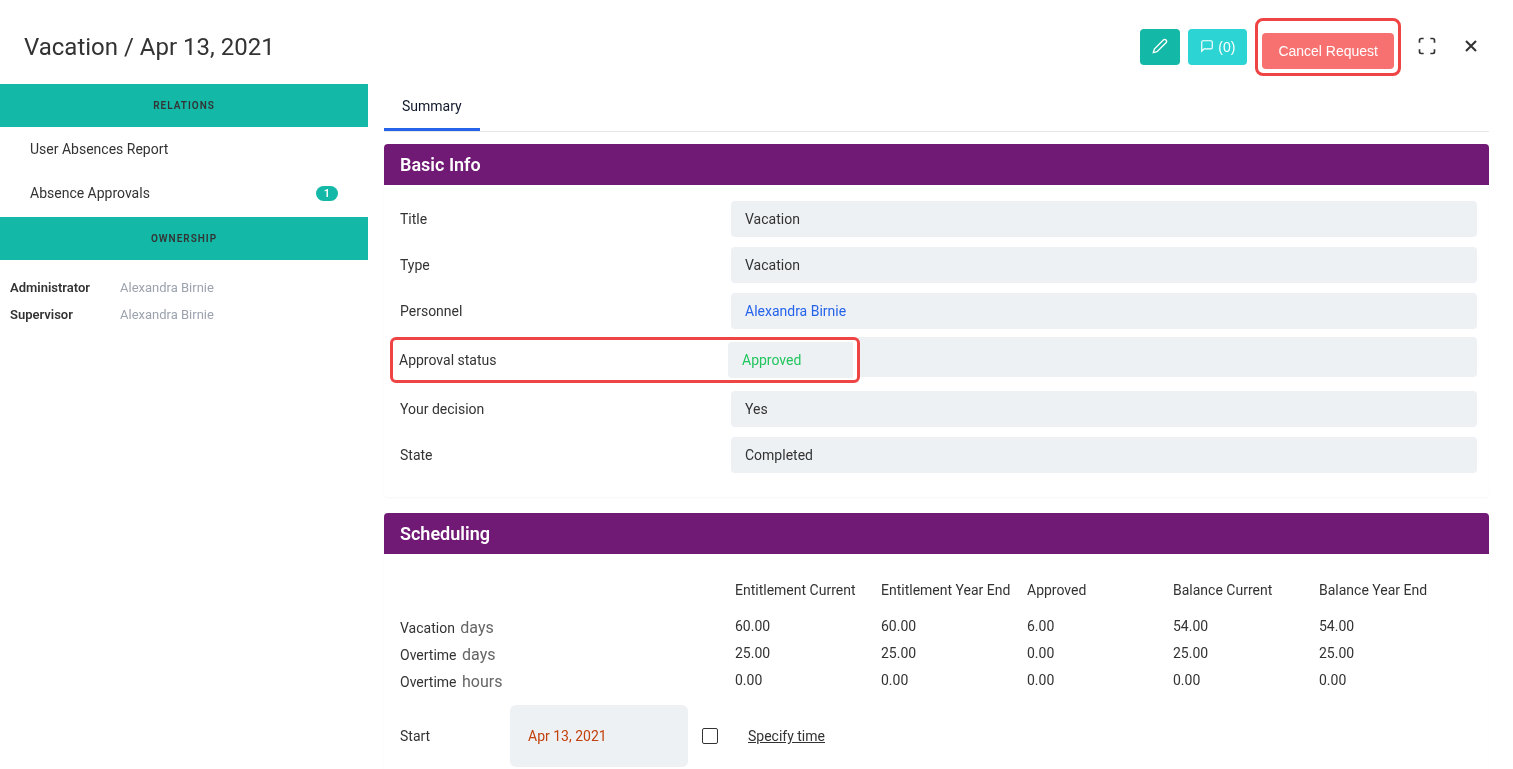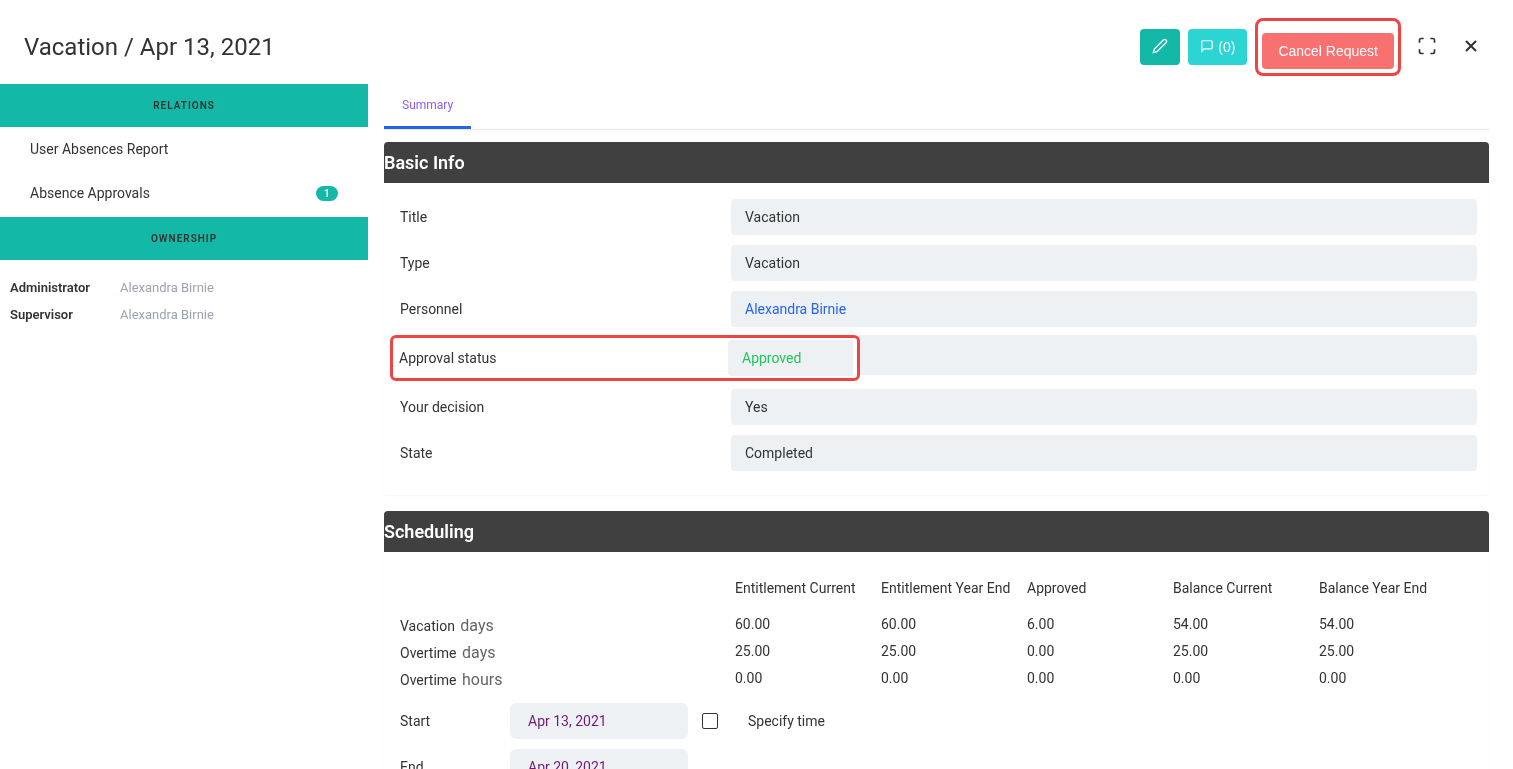--- a/index.html
+++ b/index.html
@@ -138,35 +138,35 @@
       flex: 1;
       padding-right: 24px;
     }
     .tabs {
       display: flex;
       border-bottom: 1px solid #e5e7eb;
       margin-bottom: 12px;
     }
     .tab {
       padding: 14px 18px;
-      color: #8b5cf6;
+      color: #0f172a;
       border-bottom: 3px solid #2563eb;
       cursor: pointer;
-      font-size: 12px;
+      font-size: 14px;
     }
     .card {
       background: #fff;
       border-radius: 4px;
       margin-bottom: 16px;
       box-shadow: 0 1px 2px rgba(0,0,0,0.04);
     }
     .card-header {
-      background: #404040;
+      background: #701a75;
       color: white;
-      padding: 10px 0;
+      padding: 10px 16px;
       font-size: 18px;
       font-weight: 600;
       border-radius: 4px 4px 0 0;
     }
     .card-body {
       padding: 8px 12px 16px 12px;
     }
     .field-row {
       display: flex;
       align-items: center;
@@ -249,31 +249,32 @@
       align-items: center;
       margin: 10px 0;
     }
     .date-label {
       width: 110px;
       font-size: 14px;
       color: #333;
     }
     .date-pill {
       background: #eef1f4;
-      padding: 10px 18px;
+      padding: 23px 18px;
       border-radius: 6px;
       font-size: 14px;
-      color: #701a75;
+      color: #c2410c;
       width: 178px;
     }
     .checkbox-wrap {
       display: flex;
       align-items: center;
       margin-left: 14px;
       gap: 30px;
+      text-decoration: underline;
     }
     .checkbox {
       width: 16px;
       height: 16px;
       border: 1.5px solid #333;
       border-radius: 2px;
     }
   </style>
 </head>
 <body>

